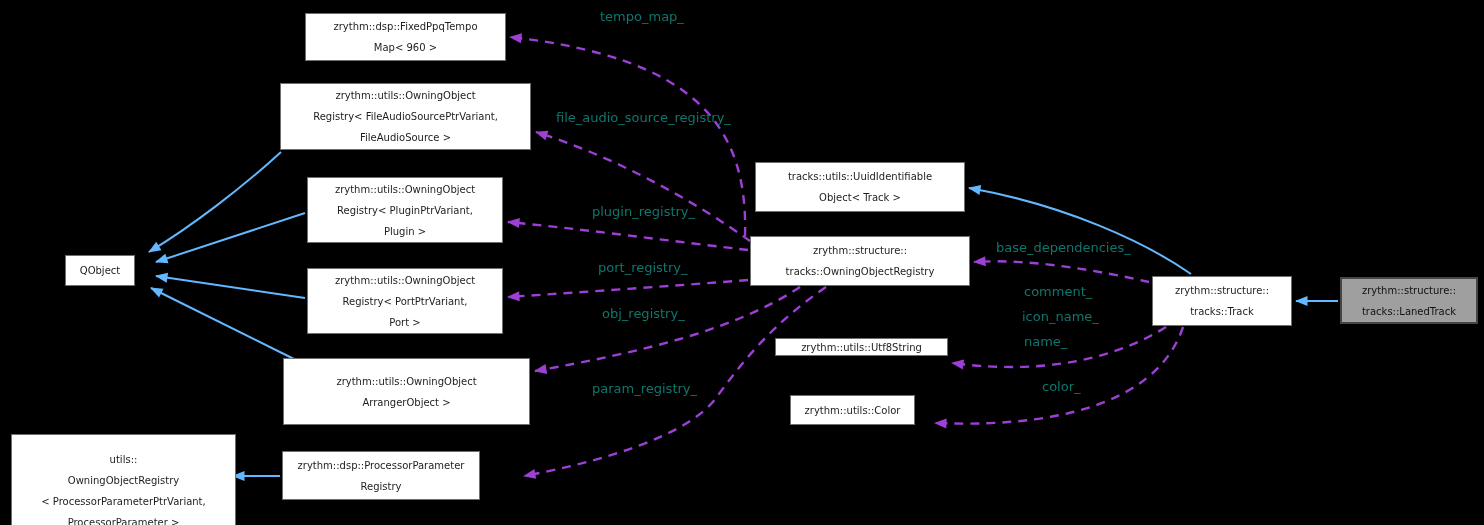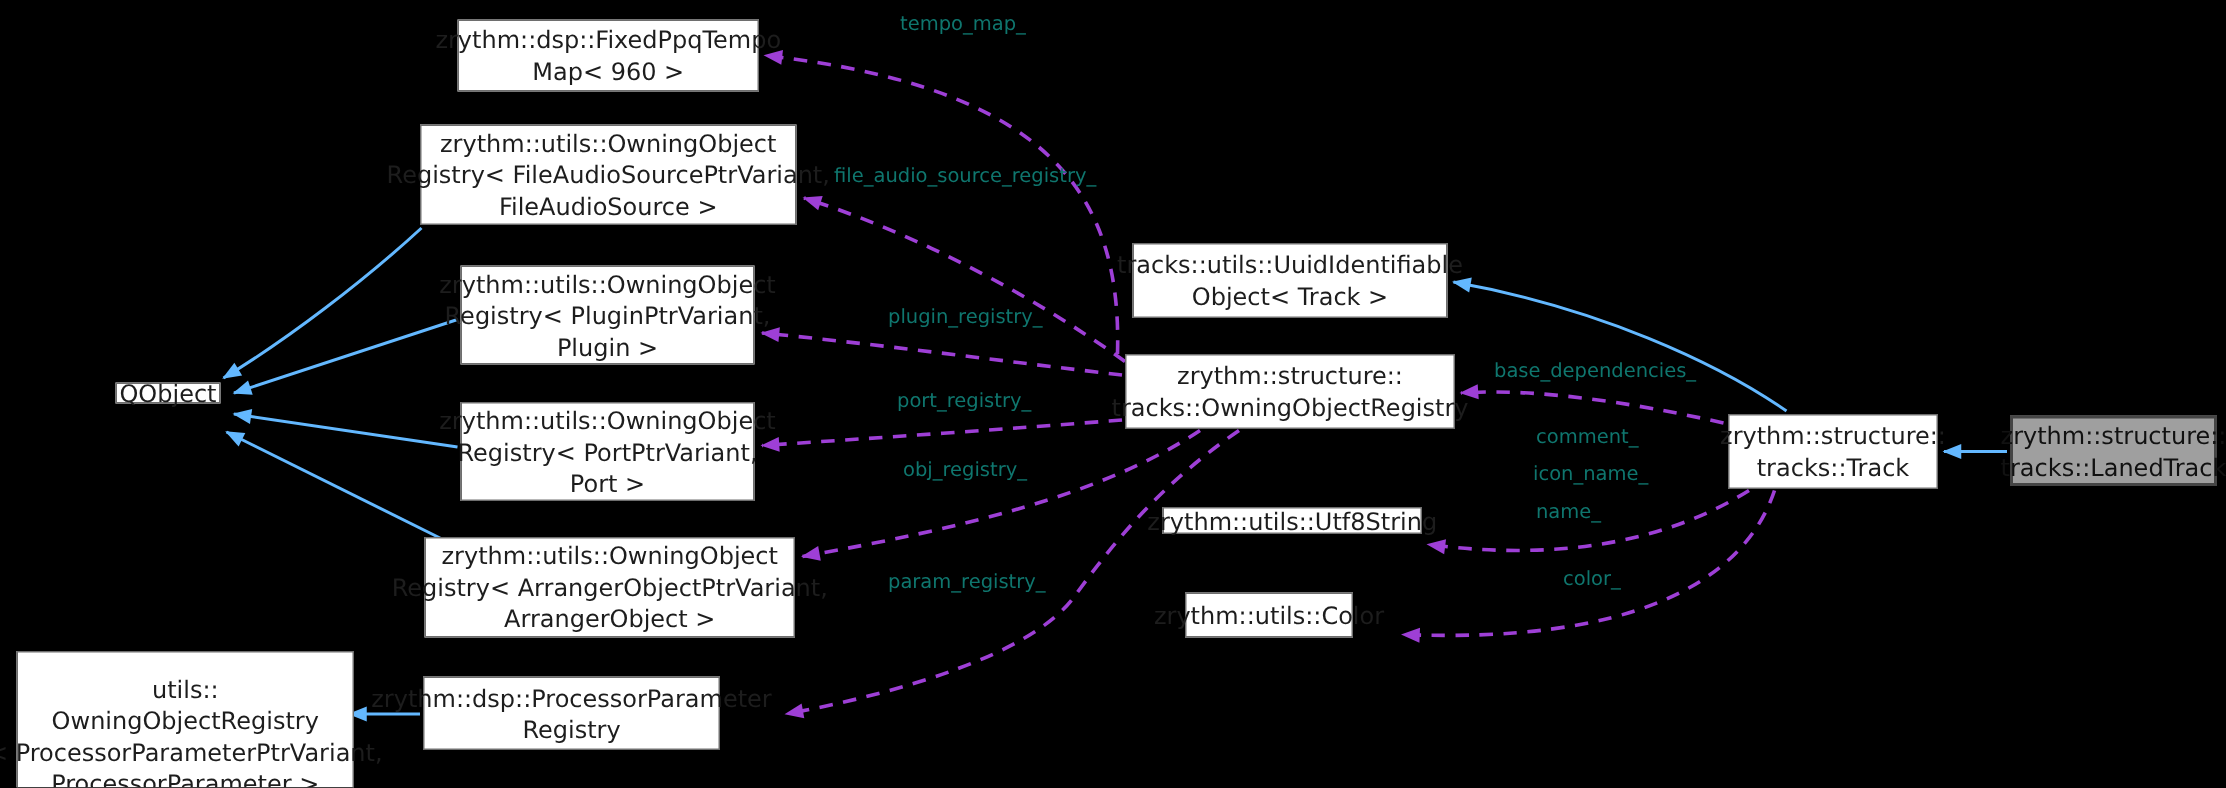--- a/index.html
+++ b/index.html
@@ -3,21 +3,21 @@
 <meta charset="utf-8">
 <style>
   html,body{margin:0;padding:0;background:#000;}
   #stage{position:relative;width:1484px;height:525px;background:#000;overflow:hidden;
          font-family:"DejaVu Sans",sans-serif;}
   #edges{position:absolute;left:0;top:0;width:1484px;height:525px;}
   .edge-inh{stroke:#63b8ff;stroke-width:2;fill:none;}
   .edge-use{stroke:#9e3fd6;stroke-width:2.4;fill:none;stroke-dasharray:9 7;}
   .node{position:absolute;box-sizing:border-box;background:#ffffff;border:1.4px solid #6e6e6e;
         color:#1d1d1d;display:flex;flex-direction:column;justify-content:center;align-items:center;
-        font-size:16px;line-height:21px;text-align:left;white-space:nowrap;}
+        font-size:10px;line-height:21px;text-align:left;white-space:nowrap;}
   .node.selected{background:#9f9f9f;border:2px solid #454545;color:#111;}
   .elabel{position:absolute;color:#0f766e;font-size:13px;line-height:16px;white-space:nowrap;}
 </style>
 </head>
 <body>
 
 <div id="stage">
 
   <svg id="edges" viewBox="0 0 1484 525">
     <defs>
@@ -58,33 +58,32 @@
     <div>Registry&lt; FileAudioSourcePtrVariant,</div>
     <div>FileAudioSource &gt;</div>
   </div>
 
   <div class="node" style="left:307px;top:177px;width:196px;height:66px">
     <div>zrythm::utils::OwningObject</div>
     <div>Registry&lt; PluginPtrVariant,</div>
     <div>Plugin &gt;</div>
   </div>
 
-  <div class="node" style="left:77px;top:255px;width:70px;height:14px">
+  <div class="node" style="left:65px;top:255px;width:70px;height:31px">
     <div>QObject</div>
   </div>
 
   <div class="node" style="left:307px;top:268px;width:196px;height:66px">
     <div>zrythm::utils::OwningObject</div>
     <div>Registry&lt; PortPtrVariant,</div>
     <div>Port &gt;</div>
   </div>
 
   <div class="node" style="left:283px;top:358px;width:247px;height:67px">
     <div>zrythm::utils::OwningObject</div>
-    <div>Registry&lt; ArrangerObjectPtrVariant,</div>
     <div>ArrangerObject &gt;</div>
   </div>
 
   <div class="node" style="left:11px;top:434px;width:225px;height:114px">
     <div>utils::</div>
     <div>OwningObjectRegistry</div>
     <div>&lt; ProcessorParameterPtrVariant,</div>
     <div>ProcessorParameter &gt;</div>
   </div>
 
@@ -100,21 +99,21 @@
 
   <div class="node" style="left:750px;top:236px;width:220px;height:50px">
     <div>zrythm::structure::</div>
     <div>tracks::OwningObjectRegistry</div>
   </div>
 
   <div class="node" style="left:775px;top:338px;width:173px;height:18px">
     <div>zrythm::utils::Utf8String</div>
   </div>
 
-  <div class="node" style="left:790px;top:395px;width:112px;height:30px">
+  <div class="node" style="left:790px;top:395px;width:125px;height:30px">
     <div>zrythm::utils::Color</div>
   </div>
 
   <div class="node" style="left:1152px;top:276px;width:140px;height:50px">
     <div>zrythm::structure::</div>
     <div>tracks::Track</div>
   </div>
 
   <div class="node selected" style="left:1340px;top:277px;width:138px;height:47px">
     <div>zrythm::structure::</div>

